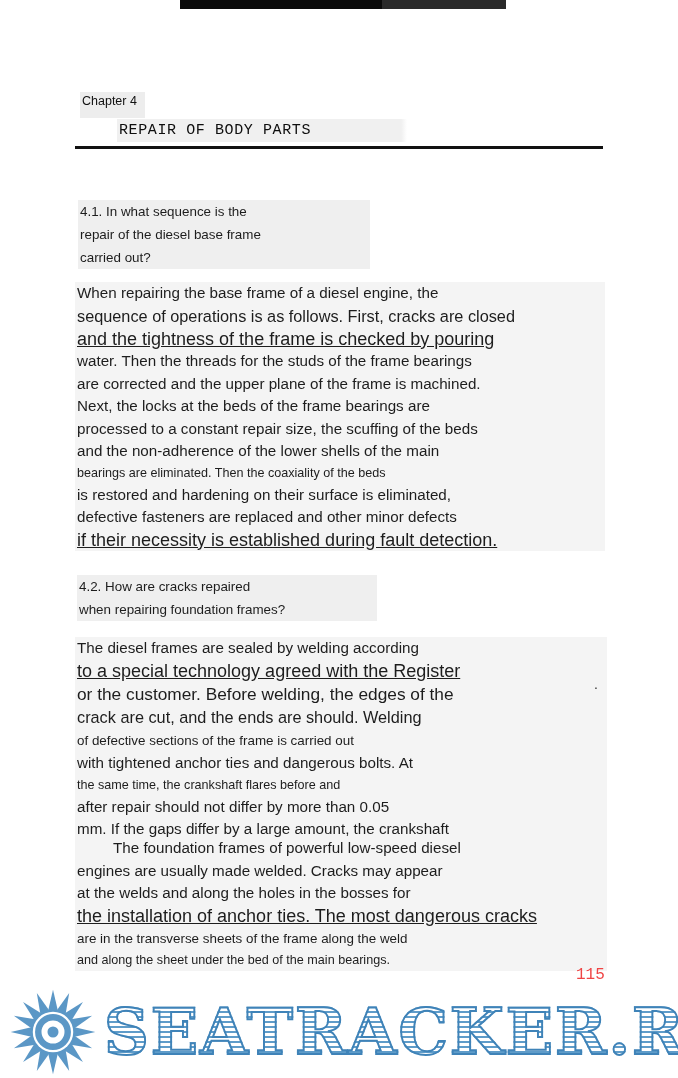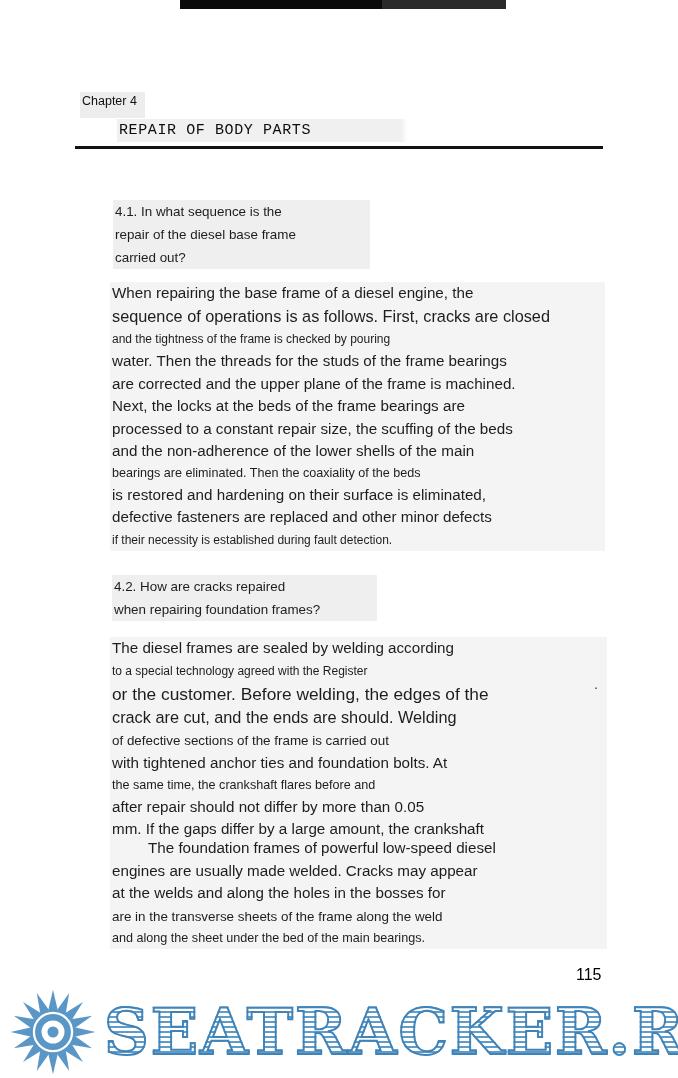--- a/index.html
+++ b/index.html
@@ -33,44 +33,43 @@
     position:absolute;left:75px;top:146px;width:528px;height:2.5px;
     background:#111;
   }
   .qblock{position:absolute;}
   .ablock{position:absolute;}
   .line{
     background:#f4f4f4;
     color:#1d1d1d;
     white-space:nowrap;
     padding:1px 2px 1px 2px;
-    margin-left:35px;
   }
   .qblock .line{background:#efefef;}
   .indent{text-indent:36px;}
   .sz10{font-size:10px;line-height:14px;}
   .sz12{font-size:12.6px;line-height:19px;}
   .sz13{font-size:13.4px;line-height:21px;}
-  .sz14{font-size:12px;line-height:20px;}
+  .sz14{font-size:18px;line-height:20px;text-decoration:underline;}
   .sz15{font-size:15.2px;line-height:20.5px;}
   .sz16{font-size:16.3px;line-height:21.5px;}
   .sz17{font-size:17.3px;line-height:22px;}
   .q1{left:78px;top:200px;width:292px;}
   .q2{left:77px;top:575px;width:300px;}
   .a1{left:75px;top:282px;width:530px;}
   .a2{left:75px;top:637px;width:532px;}
   .p2{left:75px;top:837px;width:532px;}
   .stray-dot{
     position:absolute;left:594px;top:676px;
     font-size:14px;color:#333;
   }
   .page-number{
     position:absolute;left:576px;top:966px;
-    font-family:Liberation Sans, sans-serif;
-    font-size:16px;color:#000000;
+    font-family:Liberation Mono, monospace;
+    font-size:16px;color:#ef4444;
   }
   .watermark{
     position:absolute;left:0;top:985px;width:678px;height:93px;
     display:flex;align-items:center;
   }
   .wm-icon{
     width:102px;height:92px;flex:0 0 auto;
     margin-left:2px;
   }
   .wm-text{
@@ -127,31 +126,32 @@
       <div class="line sz13">4.2. How are cracks repaired</div>
       <div class="line sz13">when repairing foundation frames?</div>
     </div>
 
   <div class="ablock a2">
       <div class="line sz15">The diesel frames are sealed by welding according</div>
       <div class="line sz14">to a special technology agreed with the Register</div>
       <div class="line sz17">or the customer. Before welding, the edges of the</div>
       <div class="line sz16">crack are cut, and the ends are should. Welding</div>
       <div class="line sz13">of defective sections of the frame is carried out</div>
-      <div class="line sz15">with tightened anchor ties and foundation bolts. At</div>
+      <div class="line sz15">with tightened anchor ties and dangerous bolts. At</div>
       <div class="line sz12">the same time, the crankshaft flares before and</div>
       <div class="line sz15">after repair should not differ by more than 0.05</div>
       <div class="line sz15">mm. If the gaps differ by a large amount, the crankshaft</div>
       <div class="line sz10">is re-laid.</div>
     </div>
 
   <div class="ablock p2">
       <div class="line sz15 indent">The foundation frames of powerful low-speed diesel</div>
       <div class="line sz15">engines are usually made welded. Cracks may appear</div>
       <div class="line sz15">at the welds and along the holes in the bosses for</div>
+      <div class="line sz14">the installation of anchor ties. The most dangerous cracks</div>
       <div class="line sz13">are in the transverse sheets of the frame along the weld</div>
       <div class="line sz12">and along the sheet under the bed of the main bearings.</div>
     </div>
 
   <span class="stray-dot">.</span>
 
   <div class="page-number">115</div>
 
   <div class="watermark">
     <svg class="wm-icon" viewBox="-50 -50 100 100" xmlns="http://www.w3.org/2000/svg">

